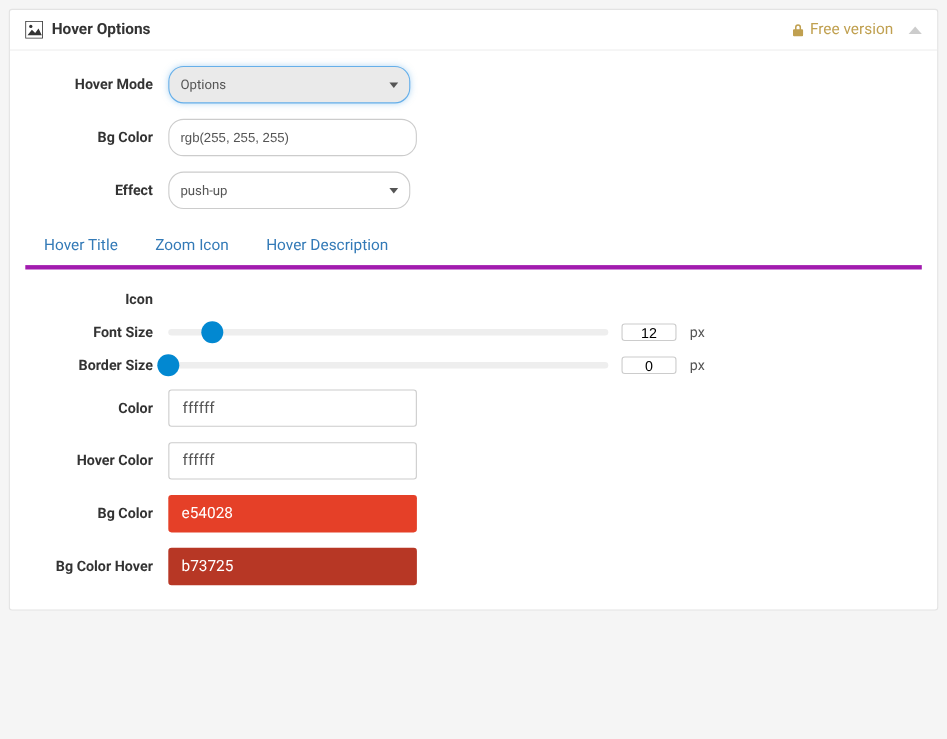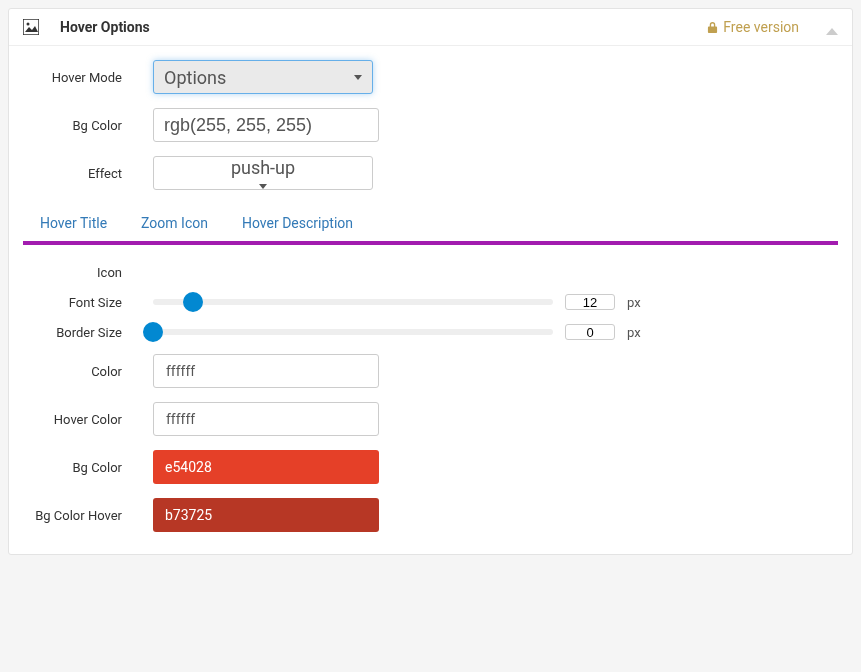--- a/index.html
+++ b/index.html
@@ -1,33 +1,33 @@
 <!DOCTYPE html>
 <html><head>
 <meta charset="utf-8">
 <style>
 * { box-sizing: border-box; margin: 0; padding: 0; }
 body { font-family: -apple-system, "Segoe UI", Roboto, Arial, sans-serif; font-size: 13px; color: #333; background: #f5f5f5; padding: 8px; }
 .panel { width: 845px; background: #fff; border: 1px solid #e3e3e3; border-radius: 3px; }
-.panel-header { display: flex; align-items: flex-end; padding: 10px 14px; border-bottom: 1px solid #eee; gap: 13px; }
+.panel-header { display: flex; align-items: center; padding: 10px 14px; border-bottom: 1px solid #eee; }
 .panel-header .title-icon { width: 16px; height: 16px; margin-right: 8px; fill: #333; }
 .panel-header .title { font-weight: 700; color: #333; font-size: 14px; }
 .panel-header .spacer { flex: 1; }
 .panel-header .free { color: #c0a050; font-size: 14px; display: flex; align-items: center; gap: 5px; }
 .panel-header .lock { width: 11px; height: 13px; fill: #c0a050; }
 .panel-header .collapse { width: 0; height: 0; border-left: 6px solid transparent; border-right: 6px solid transparent; border-bottom: 7px solid #ccc; margin-left: 14px; cursor: pointer; }
 .panel-body { padding: 14px 14px 22px 14px; }
 .row { display: flex; align-items: center; margin-bottom: 14px; }
-.row .label { width: 130px; text-align: right; padding-right: 31px; font-weight: 400; color: #333; font-size: 13px; }
-.select, .text-input { height: 34px; border: 1px solid #ccc; border-radius: 3px; background: #fff; padding: 0 10px; font-size: 18px; color: #555; }
+.row .label { width: 130px; text-align: right; padding-right: 14px; font-weight: 700; color: #333; font-size: 13px; }
+.select, .text-input { height: 34px; border: 1px solid #ccc; border-radius: 14px; background: #fff; padding: 0 10px; font-size: 12px; color: #555; }
 .select { display: flex; align-items: center; justify-content: space-between; cursor: pointer; }
 .select .caret { width: 0; height: 0; border-left: 4px solid transparent; border-right: 4px solid transparent; border-top: 5px solid #555; }
 .hover-mode { width: 220px; background: #eaeaea; border: 1px solid #66afe9; box-shadow: 0 0 6px rgba(102,175,233,.5); }
 .bgtext { width: 226px; }
-.effect { width: 220px; flex-direction: column; }
+.effect { width: 220px; }
 .tabs { display: flex; border-bottom: 4px solid #a21caf; margin-top: 10px; }
 .tab { padding: 10px 16px; color: #337ab7; font-size: 14px; cursor: pointer; border: 1px solid transparent; margin-bottom: -1px; border-radius: 3px 3px 0 0; }
 .tab.active { color: #555; background: #fff; border-color: #ddd #ddd #fff; }
 .inner { padding-top: 20px; }
 .toggle { display: flex; border: 1px solid #ccc; border-radius: 3px; overflow: hidden; height: 30px; }
 .toggle .on { background: #5bc0de; color: #fff; padding: 0 14px; display: flex; align-items: center; font-size: 13px; }
 .toggle .knob { width: 24px; background: #fff; border-left: 1px solid #ccc; }
 .icon-picker { display: flex; gap: 10px; }
 .icon-btn { height: 34px; border: 1px solid #ccc; border-radius: 3px; padding: 0 10px; display: flex; align-items: center; gap: 6px; cursor: pointer; background: #fff; }
 .icon-btn svg { width: 13px; height: 13px; fill: #555; }

